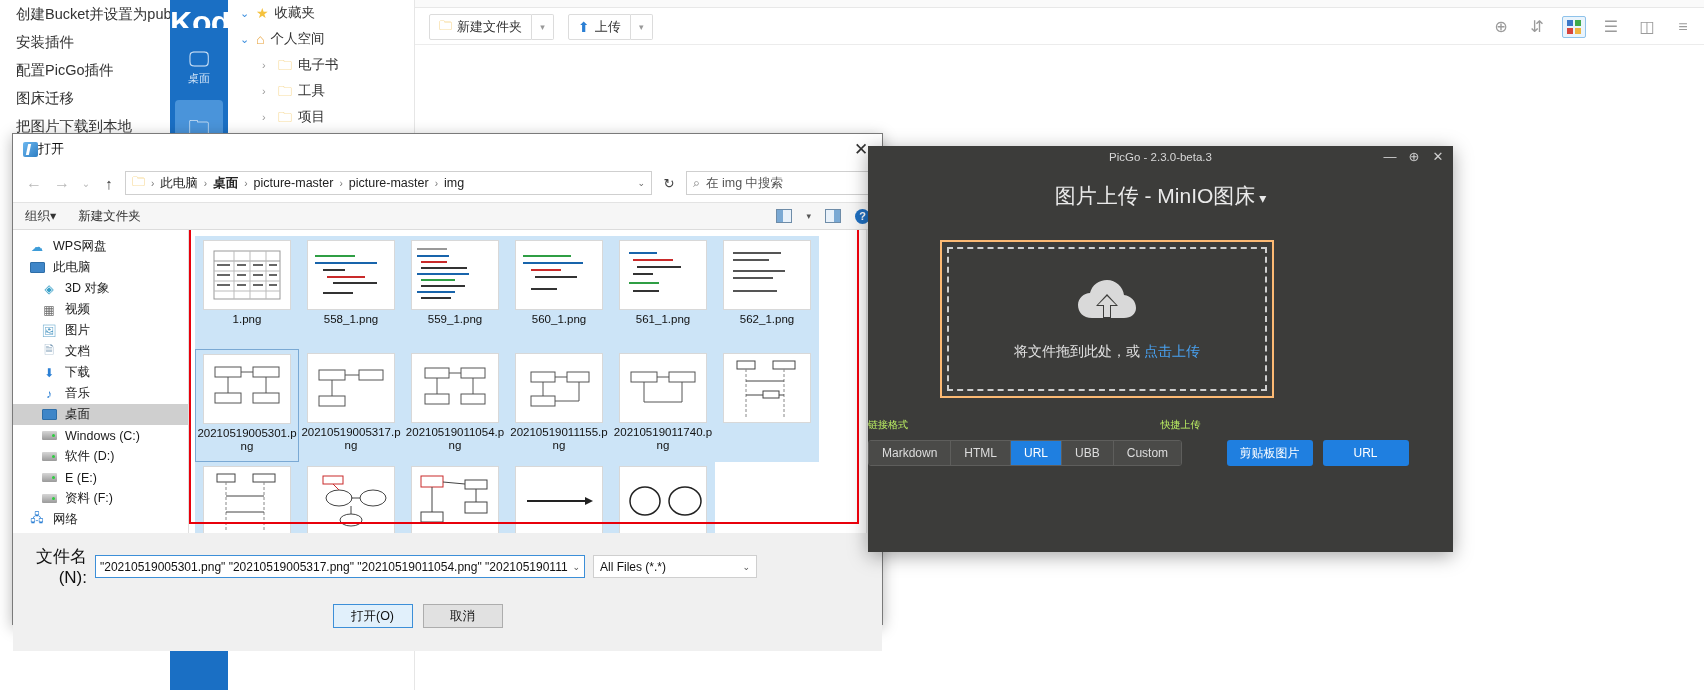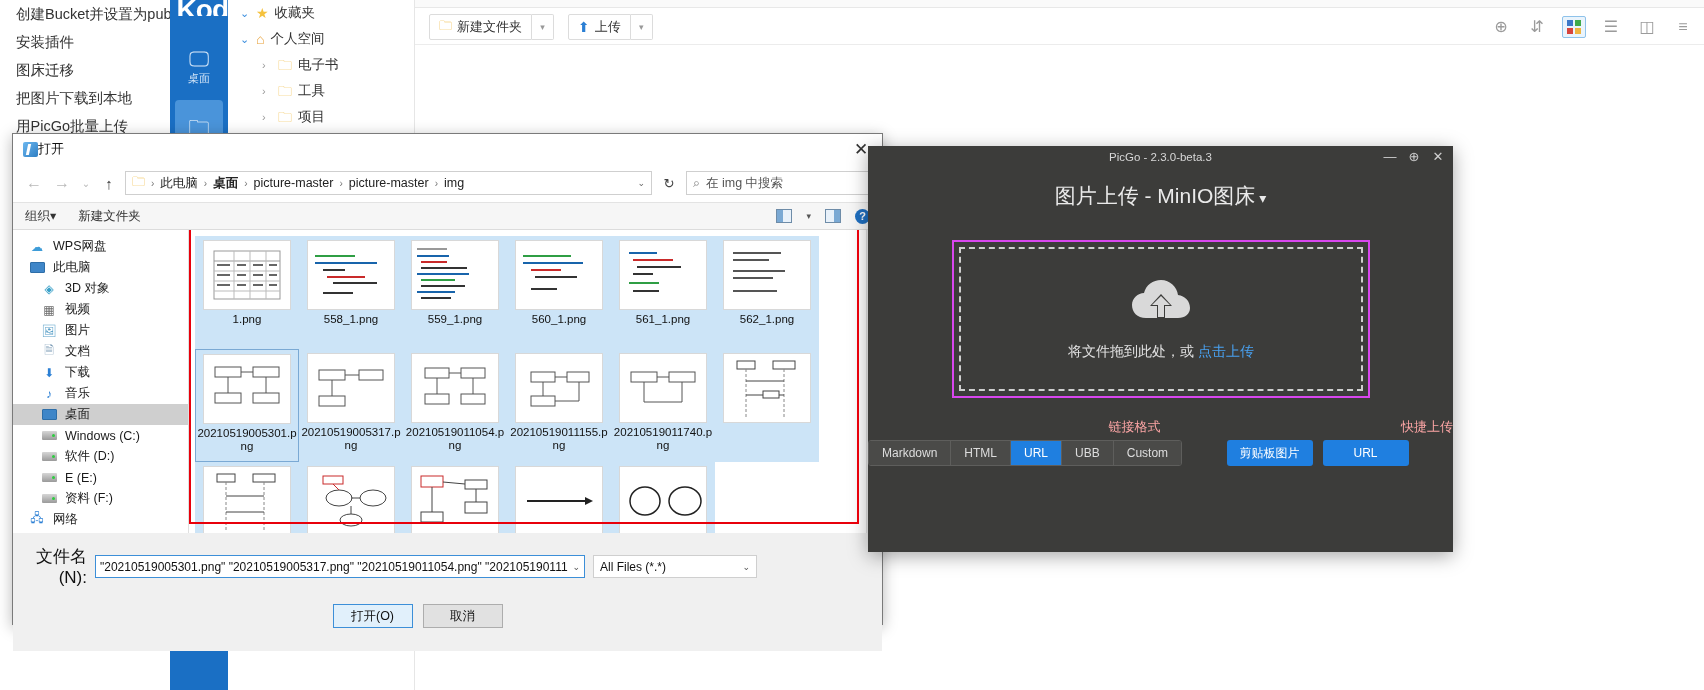--- a/index.html
+++ b/index.html
@@ -22,22 +22,22 @@
     white-space: nowrap; line-height: 22px;
   }
   .bg-doc-item.indent { }
 
   
   .bg-rail {
     position: absolute; left: 170px; top: 0; width: 58px; height: 690px;
     background: #1a6fc4;
   }
   .rail-logo {
-    position: absolute; left: 0; top: 0; width: 58px; height: 16px;
-    color: #fff; font-size: 28px; font-weight: bold; text-align: right;
+    position: absolute; left: 0; top: 12px; width: 58px; height: 16px;
+    color: #fff; font-size: 32px; font-weight: bold; text-align: left;
     letter-spacing: -1px; overflow: hidden; line-height: 20px;
   }
   .rail-btn {
     position: absolute; left: 5px; width: 48px; height: 56px;
     display: flex; flex-direction: column; align-items: center; justify-content: center;
     color: #cfe3f7; font-size: 11px; border-radius: 4px;
   }
   .rail-btn.active { background: #4a94da; color: #fff; }
   .rail-icon { font-size: 21px; line-height: 24px; }
 
@@ -213,34 +213,34 @@
     height: 22px; display:flex; align-items:center; justify-content:center;
     font-size: 11.5px; color:#d8d8d8; position: relative;
   }
   .pg-wc { position:absolute; right: 8px; top:2px; display:flex; gap:10px; color:#d0d0d0; font-size: 13px; }
   .pg-wc span { width:14px; text-align:center; line-height: 18px; }
   .pg-heading {
     text-align:center; color:#eaeaea; font-size: 21px; margin-top: 14px; font-weight: 500;
   }
   .pg-heading .caret { font-size: 14px; margin-left: 4px; }
   .pg-drop-outer {
-    position: absolute; left: 84px; top: 94px; width: 418px; height: 158px;
-    border: 2px solid #d946ef;
+    position: absolute; left: 72px; top: 94px; width: 334px; height: 158px;
+    border: 2px solid #fdba74;
   }
   .pg-drop {
     position:absolute; left: 5px; top: 5px; right: 5px; bottom: 5px;
     border: 2px dashed #cfcfcf; display:flex; flex-direction:column;
     align-items:center; justify-content:center; gap: 12px;
   }
   .pg-cloud { color: #d9d9d9; font-size: 46px; line-height: 46px; }
   .pg-drop-txt { font-size: 14px; color: #e2e2e2; }
   .pg-drop-txt a { color: #49a1f0; text-decoration: none; }
 
   .pg-sec-labels { position:absolute; left:0; right:0; top: 272px; display:flex; }
-  .pg-sec-l { flex: 1; text-align:right; color:#fca5a5; font-size: 13px; }
+  .pg-sec-l { flex: 1; text-align:left; color:#bef264; font-size: 10px; }
   .pg-seg-row { position:absolute; left: 0; right: 0; top: 294px; display:flex; align-items:flex-start; }
   .pg-seg-wrap { flex: 1; display:flex; justify-content:center; }
   .segs { display:flex; border:1px solid #5e5e5c; border-radius: 3px; overflow:hidden; }
   .seg {
     padding: 0 13px; height: 24px; display:flex; align-items:center;
     font-size: 12px; color:#ddd; background:#4a4a48; border-right:1px solid #5e5e5c;
   }
   .seg:last-child { border-right: none; }
   .seg.active { background:#1f7fe0; color:#fff; }
   .pg-quick { flex: 1; display:flex; justify-content:center; gap: 10px; }
@@ -251,20 +251,21 @@
   .qbtn.wide { min-width: 86px; }
 </style>
 </head>
 <body>
 
 <div id="root">
 
   <div class="bg-doc">
     <div class="bg-doc-item">创建Bucket并设置为publ</div>
     <div class="bg-doc-item">安装插件</div>
+    <div class="bg-doc-item">配置PicGo插件</div>
     <div class="bg-doc-item">图床迁移</div>
     <div class="bg-doc-item indent">把图片下载到本地</div>
     <div class="bg-doc-item indent">用PicGo批量上传</div>
   </div>
 
   <div class="bg-rail">
     <div class="rail-logo">Kod</div>
     <div class="rail-btn" style="top:38px">
       <span class="rail-icon">🖵</span>
       <span>桌面</span>

